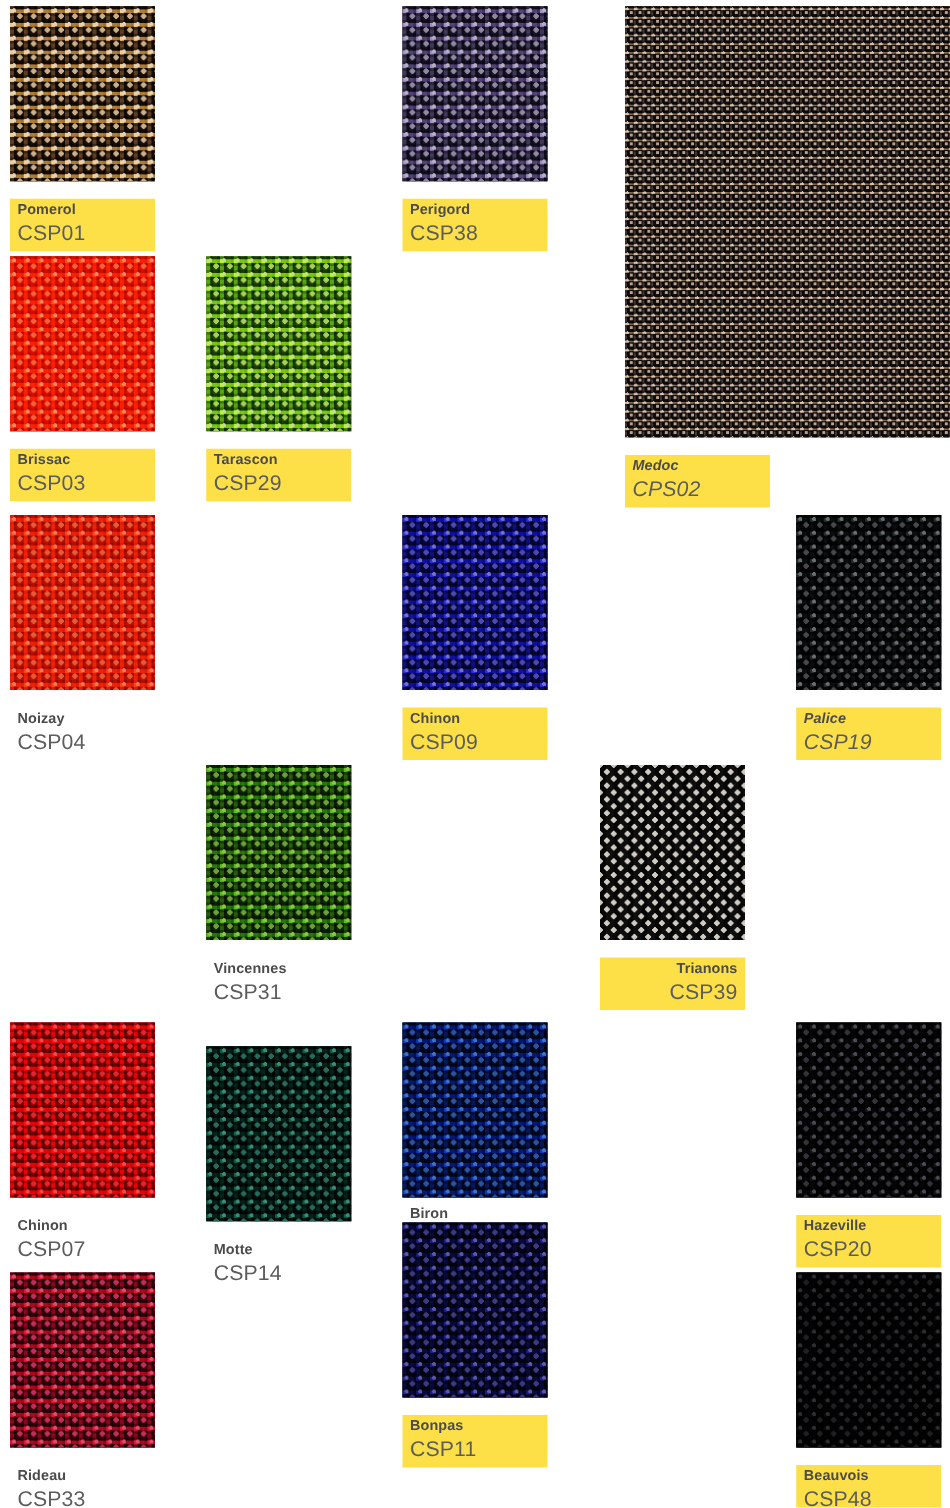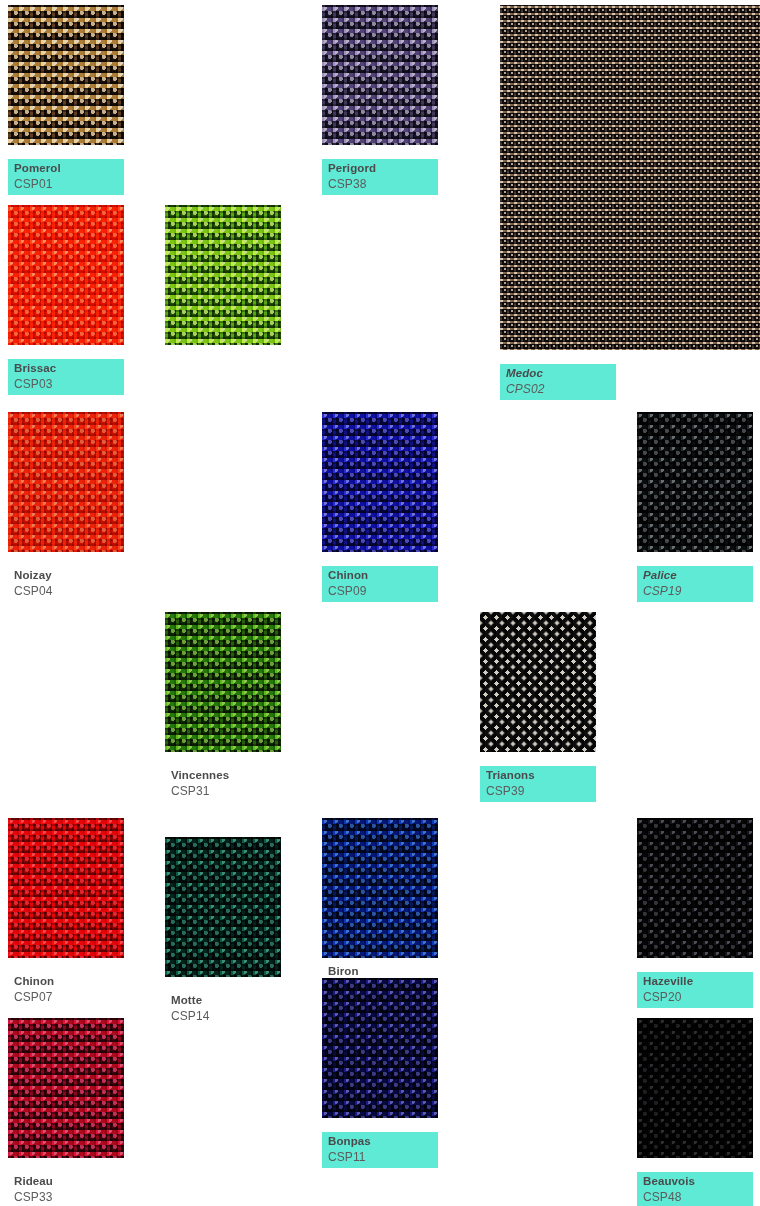--- a/index.html
+++ b/index.html
@@ -30,35 +30,35 @@
     background-color: #888;
     background-repeat: repeat;
   }
   .swatch-label {
     position: absolute;
     box-sizing: border-box;
     padding: 3px 6px 4px 6px;
     line-height: 1.18;
   }
   .swatch-label.gray {
-    background: #5eead4;
+    background: #fde047;
   }
   .swatch-label.plain {
     background: transparent;
   }
   .label-name {
     display: block;
     font-size: 11.5px;
     font-weight: bold;
     color: #4b4b4d;
     letter-spacing: 0.1px;
   }
   .label-code {
     display: block;
-    font-size: 12px;
+    font-size: 17px;
     font-weight: normal;
     color: #5c5c5e;
     letter-spacing: 0.1px;
     margin-top: 1px;
   }
 </style>
 </head>
 <body>
 
 <div id="catalog">
@@ -85,20 +85,24 @@
     </div>
     <div class="swatch-cell" style="left: 8px; top: 205px; width: 136px; height: 182px;">
       <div class="swatch-tile" style="width: 116px; height: 140px; background-color: rgb(232, 68, 26); background-image: radial-gradient(circle at 30% 30%, rgb(251, 138, 100) 0px, rgb(251, 138, 100) 14%, transparent 16%), radial-gradient(circle at 72% 72%, rgb(244, 97, 58) 0px, rgb(244, 97, 58) 18%, transparent 20%), repeating-linear-gradient(90deg, rgb(244, 97, 58) 0px, rgb(244, 97, 58) 3.03px, rgb(156, 34, 8) 3.03px, rgb(156, 34, 8) 5.5px, rgb(196, 45, 12) 5.5px, rgb(196, 45, 12) 8.53px, rgb(156, 34, 8) 8.53px, rgb(156, 34, 8) 11px), repeating-linear-gradient(0deg, rgb(196, 45, 12) 0px, rgb(196, 45, 12) 3.3px, rgb(156, 34, 8) 3.3px, rgb(156, 34, 8) 5.5px, rgb(244, 97, 58) 5.5px, rgb(244, 97, 58) 8.8px, rgb(156, 34, 8) 8.8px, rgb(156, 34, 8) 11px); background-size: 11px 11px, 11px 11px, 11px 11px, 11px 11px; background-blend-mode: normal, normal, overlay, normal;"></div>
       <div class="swatch-label gray" style="top: 154px; left: 0px; width: 116px;">
         <span class="label-name">Brissac</span>
         <span class="label-code">CSP03</span>
       </div>
     </div>
     <div class="swatch-cell" style="left: 165px; top: 205px; width: 116px; height: 182px;">
       <div class="swatch-tile" style="width: 116px; height: 140px; background-color: rgb(134, 183, 60); background-image: radial-gradient(circle at 30% 30%, rgb(197, 224, 132) 0px, rgb(197, 224, 132) 14%, transparent 16%), radial-gradient(circle at 72% 72%, rgb(166, 207, 92) 0px, rgb(166, 207, 92) 18%, transparent 20%), repeating-linear-gradient(90deg, rgb(166, 207, 92) 0px, rgb(166, 207, 92) 3.03px, rgb(45, 74, 18) 3.03px, rgb(45, 74, 18) 5.5px, rgb(68, 101, 29) 5.5px, rgb(68, 101, 29) 8.53px, rgb(45, 74, 18) 8.53px, rgb(45, 74, 18) 11px), repeating-linear-gradient(0deg, rgb(68, 101, 29) 0px, rgb(68, 101, 29) 3.3px, rgb(45, 74, 18) 3.3px, rgb(45, 74, 18) 5.5px, rgb(166, 207, 92) 5.5px, rgb(166, 207, 92) 8.8px, rgb(45, 74, 18) 8.8px, rgb(45, 74, 18) 11px); background-size: 11px 11px, 11px 11px, 11px 11px, 11px 11px; background-blend-mode: normal, normal, overlay, normal;"></div>
+      <div class="swatch-label gray" style="top: 154px; left: 0px; width: 116px;">
+        <span class="label-name">Tarascon</span>
+        <span class="label-code">CSP29</span>
+      </div>
     </div>
     <div class="swatch-cell" style="left: 8px; top: 412px; width: 116px; height: 182px;">
       <div class="swatch-tile" style="width: 116px; height: 140px; background-color: rgb(212, 68, 38); background-image: radial-gradient(circle at 30% 30%, rgb(239, 122, 88) 0px, rgb(239, 122, 88) 14%, transparent 16%), radial-gradient(circle at 72% 72%, rgb(226, 92, 58) 0px, rgb(226, 92, 58) 18%, transparent 20%), repeating-linear-gradient(90deg, rgb(226, 92, 58) 0px, rgb(226, 92, 58) 3.03px, rgb(139, 36, 16) 3.03px, rgb(139, 36, 16) 5.5px, rgb(172, 47, 20) 5.5px, rgb(172, 47, 20) 8.53px, rgb(139, 36, 16) 8.53px, rgb(139, 36, 16) 11px), repeating-linear-gradient(0deg, rgb(172, 47, 20) 0px, rgb(172, 47, 20) 3.3px, rgb(139, 36, 16) 3.3px, rgb(139, 36, 16) 5.5px, rgb(226, 92, 58) 5.5px, rgb(226, 92, 58) 8.8px, rgb(139, 36, 16) 8.8px, rgb(139, 36, 16) 11px); background-size: 11px 11px, 11px 11px, 11px 11px, 11px 11px; background-blend-mode: normal, normal, overlay, normal;"></div>
       <div class="swatch-label plain" style="top: 154px; left: 0px; width: 116px;">
         <span class="label-name">Noizay</span>
         <span class="label-code">CSP04</span>
       </div>
     </div>
     <div class="swatch-cell" style="left: 322px; top: 412px; width: 116px; height: 182px;">
       <div class="swatch-tile" style="width: 116px; height: 140px; background-color: rgb(47, 47, 142); background-image: radial-gradient(circle at 30% 30%, rgb(114, 114, 210) 0px, rgb(114, 114, 210) 14%, transparent 16%), radial-gradient(circle at 72% 72%, rgb(74, 74, 180) 0px, rgb(74, 74, 180) 18%, transparent 20%), repeating-linear-gradient(90deg, rgb(74, 74, 180) 0px, rgb(74, 74, 180) 3.03px, rgb(18, 18, 64) 3.03px, rgb(18, 18, 64) 5.5px, rgb(28, 28, 94) 5.5px, rgb(28, 28, 94) 8.53px, rgb(18, 18, 64) 8.53px, rgb(18, 18, 64) 11px), repeating-linear-gradient(0deg, rgb(28, 28, 94) 0px, rgb(28, 28, 94) 3.3px, rgb(18, 18, 64) 3.3px, rgb(18, 18, 64) 5.5px, rgb(74, 74, 180) 5.5px, rgb(74, 74, 180) 8.8px, rgb(18, 18, 64) 8.8px, rgb(18, 18, 64) 11px); background-size: 11px 11px, 11px 11px, 11px 11px, 11px 11px; background-blend-mode: normal, normal, overlay, normal;"></div>
@@ -114,21 +118,21 @@
         <span class="label-code">CSP19</span>
       </div>
     </div>
     <div class="swatch-cell" style="left: 165px; top: 612px; width: 116px; height: 182px;">
       <div class="swatch-tile" style="width: 116px; height: 140px; background-color: rgb(78, 122, 40); background-image: radial-gradient(circle at 30% 30%, rgb(143, 196, 78) 0px, rgb(143, 196, 78) 14%, transparent 16%), radial-gradient(circle at 72% 72%, rgb(109, 160, 56) 0px, rgb(109, 160, 56) 18%, transparent 20%), repeating-linear-gradient(90deg, rgb(109, 160, 56) 0px, rgb(109, 160, 56) 3.03px, rgb(29, 49, 16) 3.03px, rgb(29, 49, 16) 5.5px, rgb(45, 74, 24) 5.5px, rgb(45, 74, 24) 8.53px, rgb(29, 49, 16) 8.53px, rgb(29, 49, 16) 11px), repeating-linear-gradient(0deg, rgb(45, 74, 24) 0px, rgb(45, 74, 24) 3.3px, rgb(29, 49, 16) 3.3px, rgb(29, 49, 16) 5.5px, rgb(109, 160, 56) 5.5px, rgb(109, 160, 56) 8.8px, rgb(29, 49, 16) 8.8px, rgb(29, 49, 16) 11px); background-size: 11px 11px, 11px 11px, 11px 11px, 11px 11px; background-blend-mode: normal, normal, overlay, normal;"></div>
       <div class="swatch-label plain" style="top: 154px; left: 0px; width: 116px;">
         <span class="label-name">Vincennes</span>
         <span class="label-code">CSP31</span>
       </div>
     </div>
-    <div class="swatch-cell" style="left: 480px; top: 612px; width: 116px; height: 182px;">
+    <div class="swatch-cell" style="left: 480px; top: 612px; width: 116px; height: 182px; text-align: right;">
       <div class="swatch-tile" style="width: 116px; height: 140px; background-color: rgb(26, 26, 26); background-image: radial-gradient(rgb(207, 202, 194) 26%, transparent 28%), radial-gradient(rgb(207, 202, 194) 26%, transparent 28%), linear-gradient(90deg, rgb(5, 5, 5) 0px, rgb(5, 5, 5) 42%, rgb(13, 13, 13) 42%, rgb(13, 13, 13) 100%), linear-gradient(0deg, rgb(5, 5, 5) 0px, rgb(5, 5, 5) 42%, rgb(13, 13, 13) 42%, rgb(13, 13, 13) 100%); background-size: 11px 11px, 11px 11px, 11px 11px, 11px 11px; background-position: 0px 0px, 5.5px 5.5px, 0px 0px, 0px 0px;"></div>
       <div class="swatch-label gray" style="top: 154px; left: 0px; width: 116px;">
         <span class="label-name">Trianons</span>
         <span class="label-code">CSP39</span>
       </div>
     </div>
     <div class="swatch-cell" style="left: 8px; top: 818px; width: 116px; height: 182px;">
       <div class="swatch-tile" style="width: 116px; height: 140px; background-color: rgb(195, 24, 32); background-image: radial-gradient(circle at 30% 30%, rgb(240, 74, 80) 0px, rgb(240, 74, 80) 14%, transparent 16%), radial-gradient(circle at 72% 72%, rgb(224, 39, 47) 0px, rgb(224, 39, 47) 18%, transparent 20%), repeating-linear-gradient(90deg, rgb(224, 39, 47) 0px, rgb(224, 39, 47) 3.03px, rgb(98, 10, 14) 3.03px, rgb(98, 10, 14) 5.5px, rgb(141, 15, 21) 5.5px, rgb(141, 15, 21) 8.53px, rgb(98, 10, 14) 8.53px, rgb(98, 10, 14) 11px), repeating-linear-gradient(0deg, rgb(141, 15, 21) 0px, rgb(141, 15, 21) 3.3px, rgb(98, 10, 14) 3.3px, rgb(98, 10, 14) 5.5px, rgb(224, 39, 47) 5.5px, rgb(224, 39, 47) 8.8px, rgb(98, 10, 14) 8.8px, rgb(98, 10, 14) 11px); background-size: 11px 11px, 11px 11px, 11px 11px, 11px 11px; background-blend-mode: normal, normal, overlay, normal;"></div>
       <div class="swatch-label plain" style="top: 154px; left: 0px; width: 116px;">
         <span class="label-name">Chinon</span>

